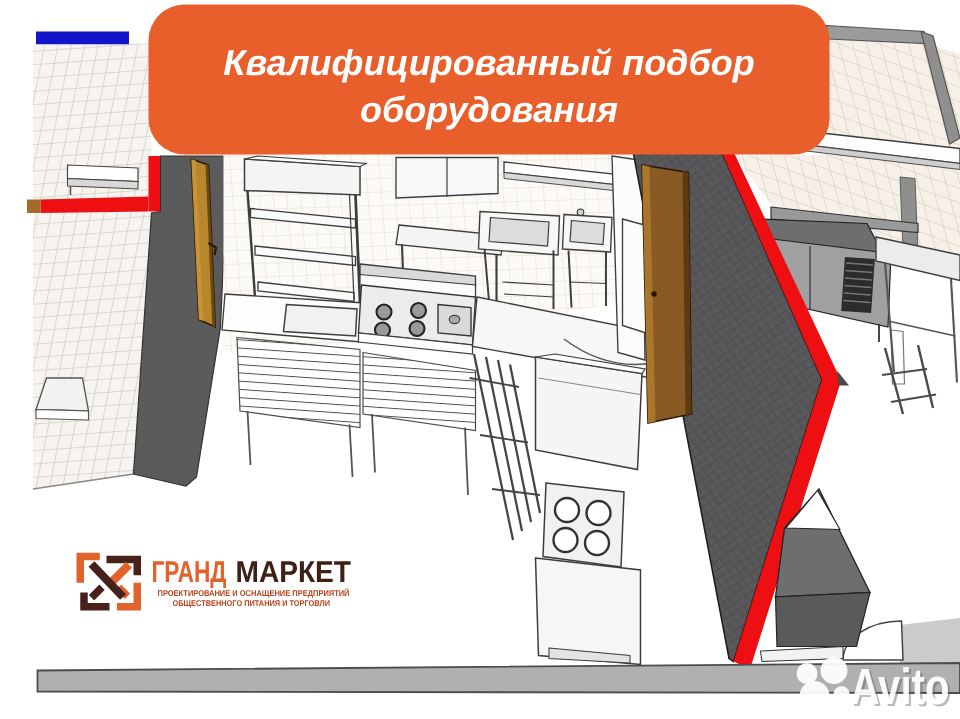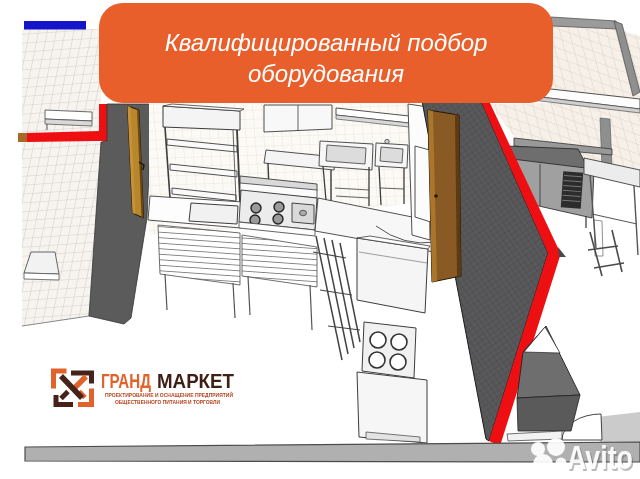--- a/index.html
+++ b/index.html
@@ -1,20 +1,20 @@
 <!DOCTYPE html>
 <html><head>
 <meta charset="utf-8">
 <style>
   html,body{margin:0;padding:0;background:#fff;}
   #stage{position:relative;width:640px;height:479px;overflow:hidden;background:#fff;
          font-family:"Liberation Sans", sans-serif;}
   #banner{position:absolute;left:99px;top:3px;width:454px;height:100px;background:#e85f2b;
           border-radius:24px;display:flex;align-items:center;justify-content:center;}
-  #banner .t{color:#fff;font-weight:normal;font-style:italic;font-size:24px;line-height:30.5px;
+  #banner .t{color:#fff;font-weight:bold;font-style:italic;font-size:24px;line-height:30.5px;
              text-align:center;letter-spacing:0px;padding-top:11px;}
   svg{position:absolute;left:0;top:0;}
 </style>
 </head>
 <body>
 <div id="stage">
 <svg width="640" height="479" viewBox="0 0 640 479">
 <defs>
   <pattern id="tileA" width="9" height="9" patternUnits="userSpaceOnUse" patternTransform="matrix(1,-0.07,-0.2,1,0,0)">
     <path d="M0 0H9M0 0V9" stroke="#cfcbc5" stroke-width="1" fill="none"></path>

